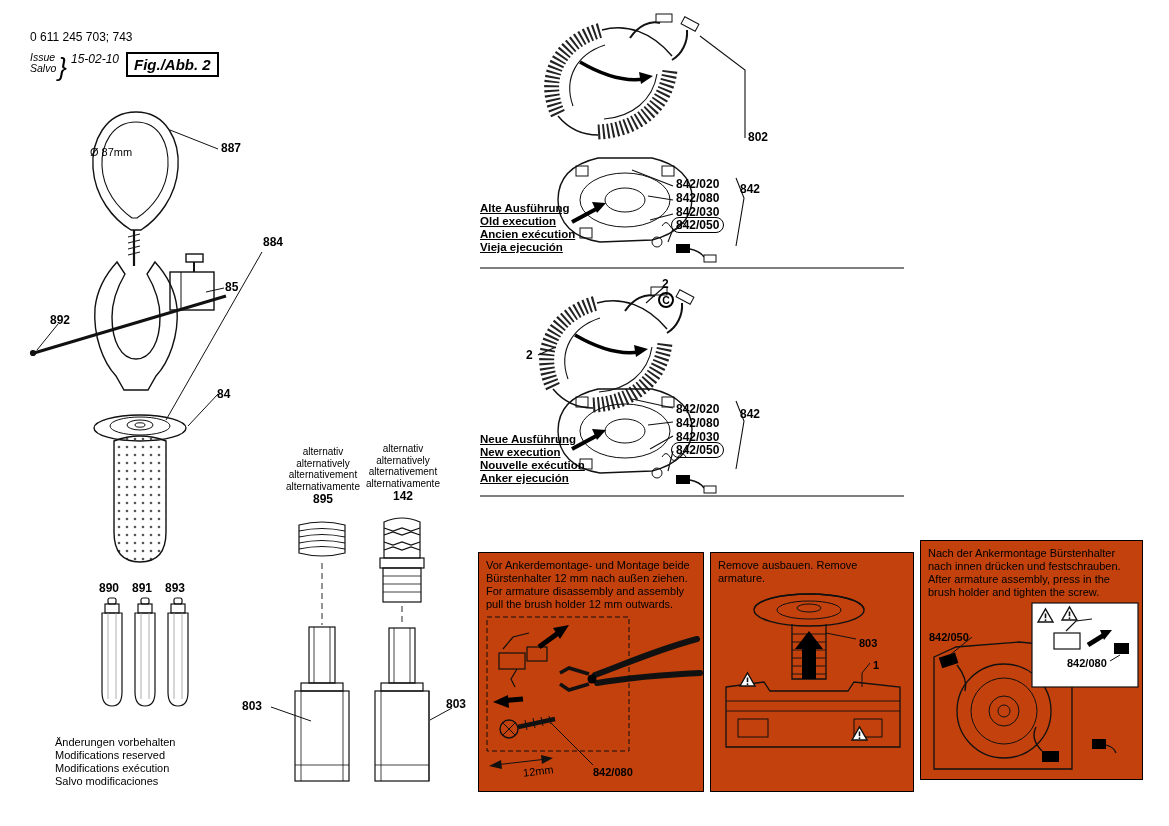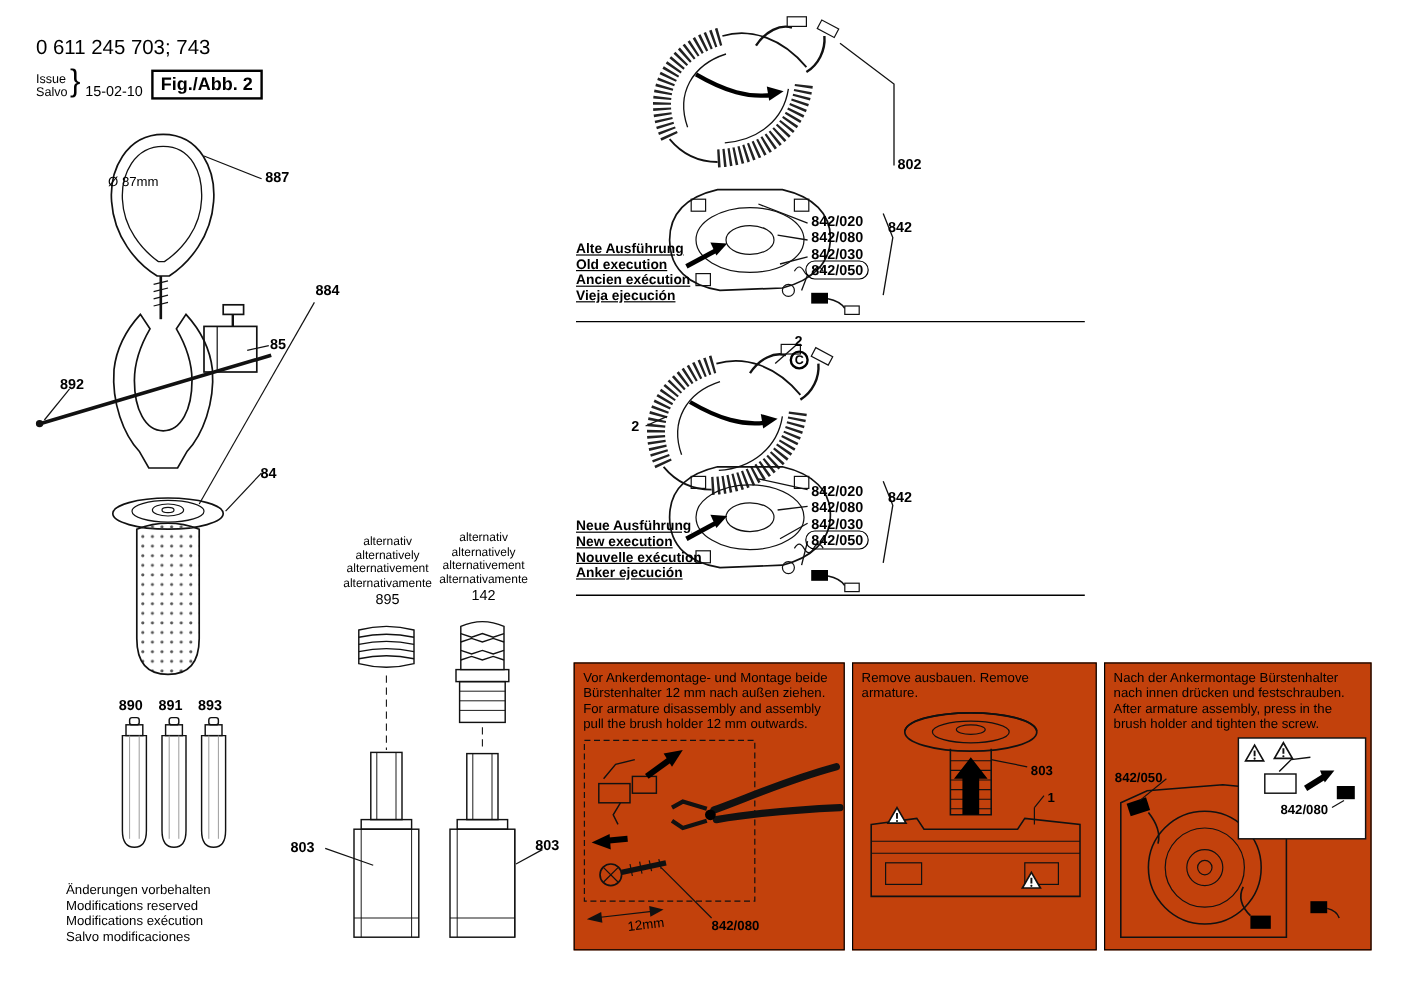--- a/index.html
+++ b/index.html
@@ -8,29 +8,29 @@
   #canvas { position:relative; width:1169px; height:826px; background:#fff; overflow:hidden;
             font-family:"Liberation Sans", sans-serif; color:#000; }
   .abs { position:absolute; }
   svg.draw { position:absolute; overflow:visible; }
   .ref { position:absolute; font-weight:bold; font-size:12px; white-space:nowrap; }
   .plain { font-weight:normal; }
   .sm { font-size:11px; }
   .txtblock { position:absolute; font-size:11px; line-height:13px; white-space:nowrap; }
   .titles { position:absolute; font-weight:bold; font-size:11.5px; line-height:13px; white-space:nowrap;text-decoration:underline; }
   .alt-block { position:absolute; width:88px; text-align:center; font-size:10px; line-height:11.5px; }
-  .alt-ref { font-weight:normal; font-size:12px; margin-top:2px; }
+  .alt-ref { font-weight:bold; font-size:12px; margin-top:2px; }
   .partlist-item { position:absolute; font-weight:bold; font-size:12px; white-space:nowrap; }
   .oval { border:1.5px solid #000; border-radius:10px; padding:0 4px; }
   .panel { position:absolute; height:240px; border:1.3px solid #000; background:#c2410c; }
   .panel-text { padding:6px 7px 0 7px; font-size:11px; line-height:13px; }
   .panel-label { position:absolute; font-weight:bold; font-size:11px; white-space:nowrap; }
   .circle-c { position:absolute; width:16px; height:16px; border:2px solid #000; border-radius:50%;
               font-weight:bold; font-size:10.5px; line-height:12px; text-align:center; }
-  .header-row { position:absolute; display:flex; align-items:flex-end; }
+  .header-row { position:absolute; display:flex; align-items:flex-start;font-style:italic; }
   .issue-stand { font-size:10.5px; line-height:11px; }
   .brace { font-size:26px; font-weight:300; margin:0 2px; }
   .date { font-size:12px; margin:0 7px 0 2px; }
   .figbox { border:2px solid #000; font-weight:bold; font-size:15px; padding:0 6px; line-height:21px; height:25px; }
   .dim-label { position:absolute; font-size:11px; transform:rotate(-7deg); }
 </style>
 </head>
 <body>
 
 <div id="canvas">
@@ -68,21 +68,21 @@
         <rect x="22" y="72" width="12" height="10" fill="none" stroke="#111"></rect>
         <path d="M104,70 q4,-7 8,0 q4,7 8,0 q4,-7 8,0" fill="none" stroke="#111"></path>
         <circle cx="99" cy="86" r="5" fill="none" stroke="#111"></circle>
         <rect x="118" y="88" width="14" height="9" fill="#000"></rect>
         <path d="M132,93 q10,2 14,8" fill="none" stroke="#111" stroke-width="1.4"></path>
         <rect x="146" y="99" width="12" height="7" fill="#fff" stroke="#111"></rect>
       </g>
     </defs>
   </svg>
 
-  <div class="abs plain" style="left:30px;top:30px;font-size:17px">0 611 245 703; 743</div>
+  <div class="abs plain" style="left:30px;top:30px;font-size:12px">0 611 245 703; 743</div>
   <div class="header-row" style="left:30px;top:52px">
     <div class="issue-stand">
       <div>Issue</div>
       <div>Salvo</div>
     </div>
     <div class="brace">}</div>
     <div class="date">15-02-10</div>
     <div class="figbox">Fig./Abb. 2</div>
   </div>
 
@@ -346,21 +346,21 @@
       <line x1="112" y1="54" x2="142" y2="60" stroke="#111" stroke-width="1"></line>
       <line x1="156" y1="84" x2="148" y2="94" stroke="#111" stroke-width="1"></line>
       <line x1="148" y1="94" x2="148" y2="108" stroke="#111" stroke-width="1"></line>
       <use href="#g-warn" x="26" y="94"></use>
       <use href="#g-warn" x="138" y="148"></use>
     </svg>
     <div class="panel-label" style="left:148px;top:84px">803</div>
     <div class="panel-label" style="left:162px;top:106px">1</div>
   </div>
 
-  <div class="panel" style="left:920px;top:552px;width:223px">
+  <div class="panel" style="left:920px;top:540px;width:223px">
     <div class="panel-text">
       <div>Nach der Ankermontage Bürstenhalter</div>
       <div>nach innen drücken und festschrauben.</div>
       <div>After armature assembly, press in the</div>
       <div>brush holder and tighten the screw.</div>
     </div>
     <svg class="draw" style="left:3px;top:58px" width="217" height="178" viewBox="0 0 217 178">
       <g fill="none" stroke="#111" stroke-width="1.3">
         <path d="M10,58 L32,48 L95,43 L148,48 L148,170 L10,170 Z"></path>
         <circle cx="80" cy="112" r="47"></circle>

